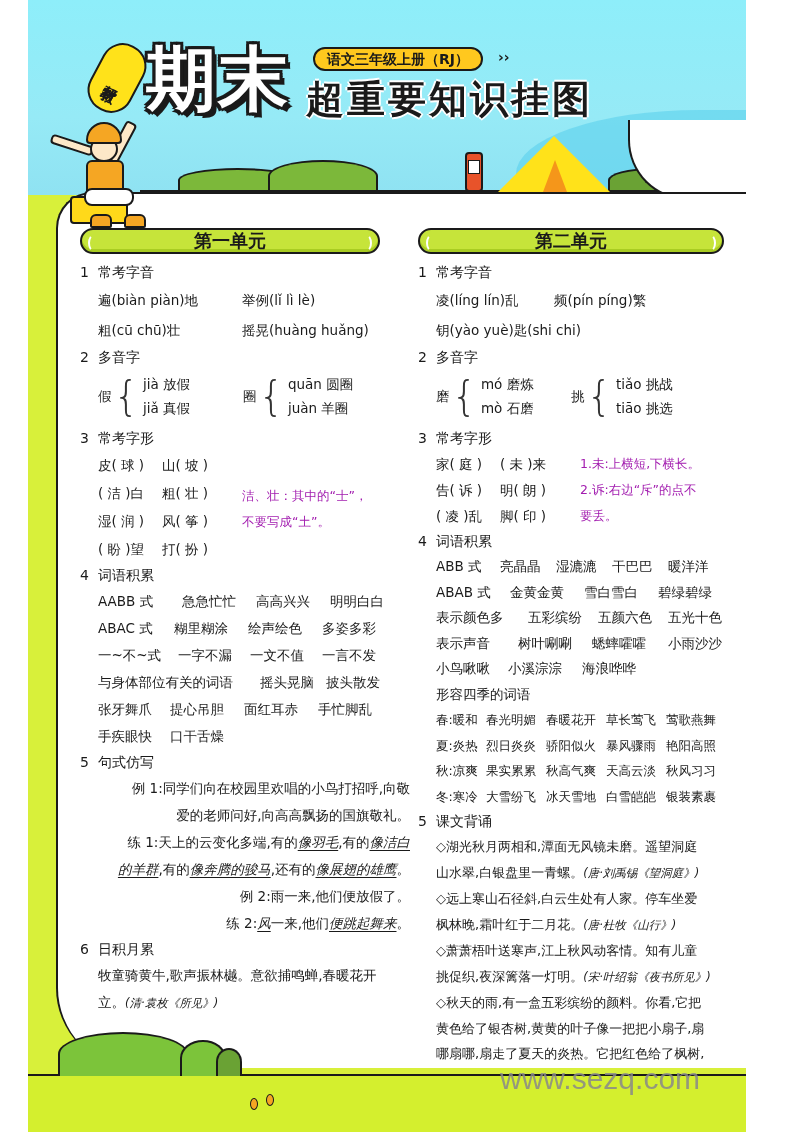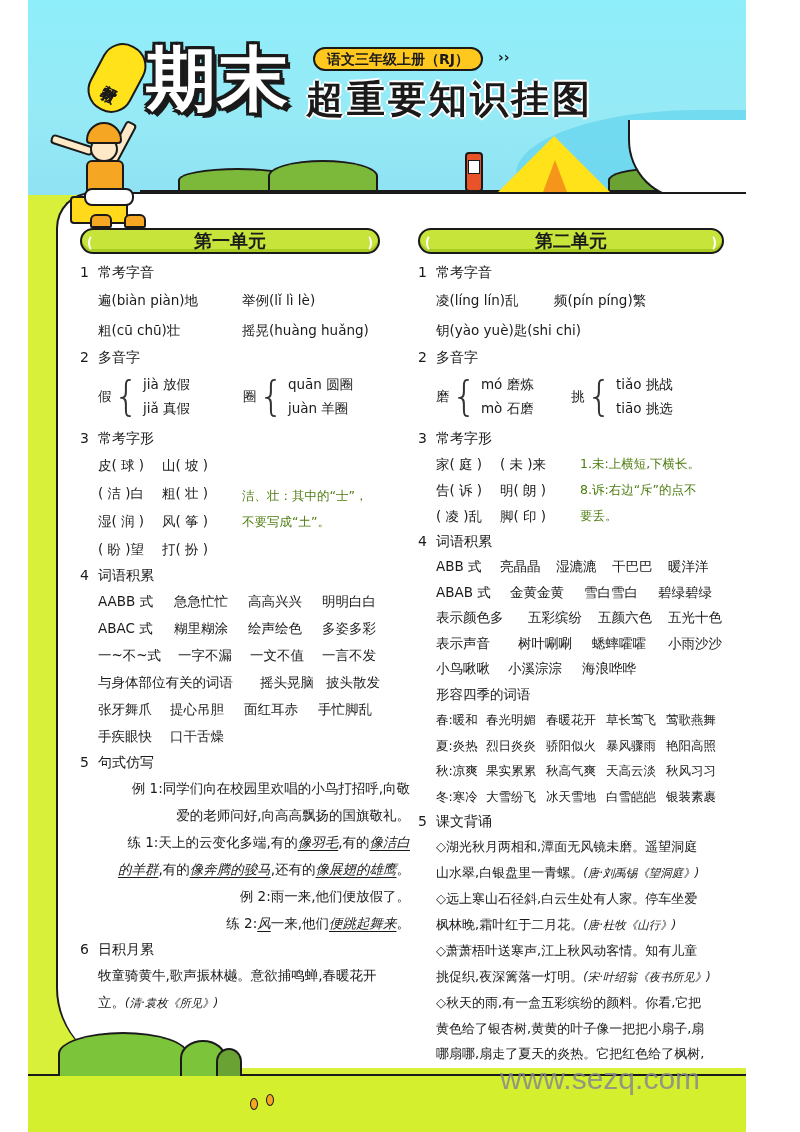--- a/index.html
+++ b/index.html
@@ -56,21 +56,21 @@
                  display:flex; align-items:center; justify-content:center; font-size: 18px; font-weight: 900; color:#1a1a1a;
                  box-shadow: inset 0 -3px 0 #a9cc22; }
   .unit-header::before, .unit-header::after { content:""; position:absolute; top:4px; width:8px; height:14px; border:2px solid #fff; border-radius: 50%; }
   .unit-header::before { left: 6px; border-right-color: transparent; border-top-color: transparent; border-bottom-color:transparent; }
   .unit-header::after { right: 6px; border-left-color: transparent; border-top-color: transparent; border-bottom-color:transparent; }
 
   .col { position: absolute; font-size: 13.5px; line-height: 25px; color:#1a1a1a; }
   .sec { font-size: 14px; }
   .sec .num { display:inline-block; width: 18px; }
   .row { padding-left: 18px; white-space: nowrap; }
-  .red { color: #4d7c0f; font-size: 12.5px; }
+  .red { color: #a21caf; font-size: 12.5px; }
   .u { text-decoration: underline; text-underline-offset: 3px; font-style: italic; }
   .brace-block { display:flex; align-items:center; padding-left: 18px; height: 52px; }
   .brace-char { font-size: 13.5px; margin-right: 2px; }
   .brace { font-size: 40px; line-height: 40px; font-weight: 100; margin-right: 4px; color:#333; }
   .brace-lines div { line-height: 24px; }
   .poem { padding-left: 18px; }
   .src { font-size: 11.5px; font-style: italic; }
 
   .bush { position:absolute; background:#7cc43a; border:2px solid #1a1a1a; border-bottom:none; border-radius: 50% 50% 0 0; }
   .watermark { position: absolute; left: 500px; top: 1062px; font-size: 30px; color: #8a8a8a; font-family: "Liberation Sans", sans-serif; opacity: .85; }
@@ -156,21 +156,21 @@
         <span>( 盼 )望</span>
           <span>打( 扮 )</span>
       </div>
       <div class="red" style="padding-top:32px;line-height:26px;">
         <div>洁、壮：其中的“士”，</div>
           <div>不要写成“土”。</div>
       </div>
     </div>
     <div class="sec"><span class="num">4</span><span>词语积累</span></div>
     <div class="row" style="line-height:27px;">
-      <div><span style="display:inline-block;width:76px;">AABB 式</span><span style="display:inline-block;width:74px;">急急忙忙</span><span style="display:inline-block;width:74px;">高高兴兴</span><span>明明白白</span></div>
+      <div><span style="display:inline-block;width:76px;">AABB 式</span><span style="display:inline-block;width:74px;margin-left:8px;">急急忙忙</span><span style="display:inline-block;width:74px;">高高兴兴</span><span>明明白白</span></div>
       <div><span style="display:inline-block;width:76px;">ABAC 式</span><span style="display:inline-block;width:74px;">糊里糊涂</span><span style="display:inline-block;width:74px;">绘声绘色</span><span>多姿多彩</span></div>
       <div><span style="display:inline-block;width:80px;">一~不~式</span><span style="display:inline-block;width:72px;">一字不漏</span><span style="display:inline-block;width:72px;">一文不值</span><span>一言不发</span></div>
       <div><span style="display:inline-block;width:162px;">与身体部位有关的词语</span><span style="display:inline-block;width:66px;">摇头晃脑</span><span>披头散发</span></div>
       <div><span style="display:inline-block;width:72px;">张牙舞爪</span><span style="display:inline-block;width:74px;">提心吊胆</span><span style="display:inline-block;width:74px;">面红耳赤</span><span>手忙脚乱</span></div>
       <div><span style="display:inline-block;width:72px;">手疾眼快</span><span>口干舌燥</span></div>
     </div>
     <div class="sec"><span class="num">5</span><span>句式仿写</span></div>
     <div class="row" style="line-height:27px;text-align:right;">
       <div>例 1:同学们向在校园里欢唱的小鸟打招呼,向敬</div>
       <div>爱的老师问好,向高高飘扬的国旗敬礼。</div>
@@ -212,21 +212,21 @@
       <div class="row" style="display:grid;grid-template-columns:64px 80px;line-height:26px;">
         <span>家( 庭 )</span>
           <span>( 未 )来</span>
         <span>告( 诉 )</span>
           <span>明( 朗 )</span>
         <span>( 凌 )乱</span>
           <span>脚( 印 )</span>
       </div>
       <div class="red" style="line-height:26px;">
         <div>1.未:上横短,下横长。</div>
-          <div>8.诉:右边“斥”的点不</div>
+          <div>2.诉:右边“斥”的点不</div>
           <div>要丢。</div>
       </div>
     </div>
     <div class="sec"><span class="num">4</span><span>词语积累</span></div>
     <div class="row" style="line-height:25.5px;">
       <div><span style="display:inline-block;width:64px;">ABB 式</span><span style="display:inline-block;width:56px;">亮晶晶</span><span style="display:inline-block;width:56px;">湿漉漉</span><span style="display:inline-block;width:56px;">干巴巴</span><span>暖洋洋</span></div>
       <div><span style="display:inline-block;width:74px;">ABAB 式</span><span style="display:inline-block;width:74px;">金黄金黄</span><span style="display:inline-block;width:74px;">雪白雪白</span><span>碧绿碧绿</span></div>
       <div><span style="display:inline-block;width:92px;">表示颜色多</span><span style="display:inline-block;width:70px;">五彩缤纷</span><span style="display:inline-block;width:70px;">五颜六色</span><span>五光十色</span></div>
       <div><span style="display:inline-block;width:82px;">表示声音</span><span style="display:inline-block;width:74px;">树叶唰唰</span><span style="display:inline-block;width:76px;">蟋蟀嚯嚯</span><span>小雨沙沙</span></div>
       <div><span style="display:inline-block;width:72px;">小鸟啾啾</span><span style="display:inline-block;width:74px;">小溪淙淙</span><span>海浪哗哗</span></div>

